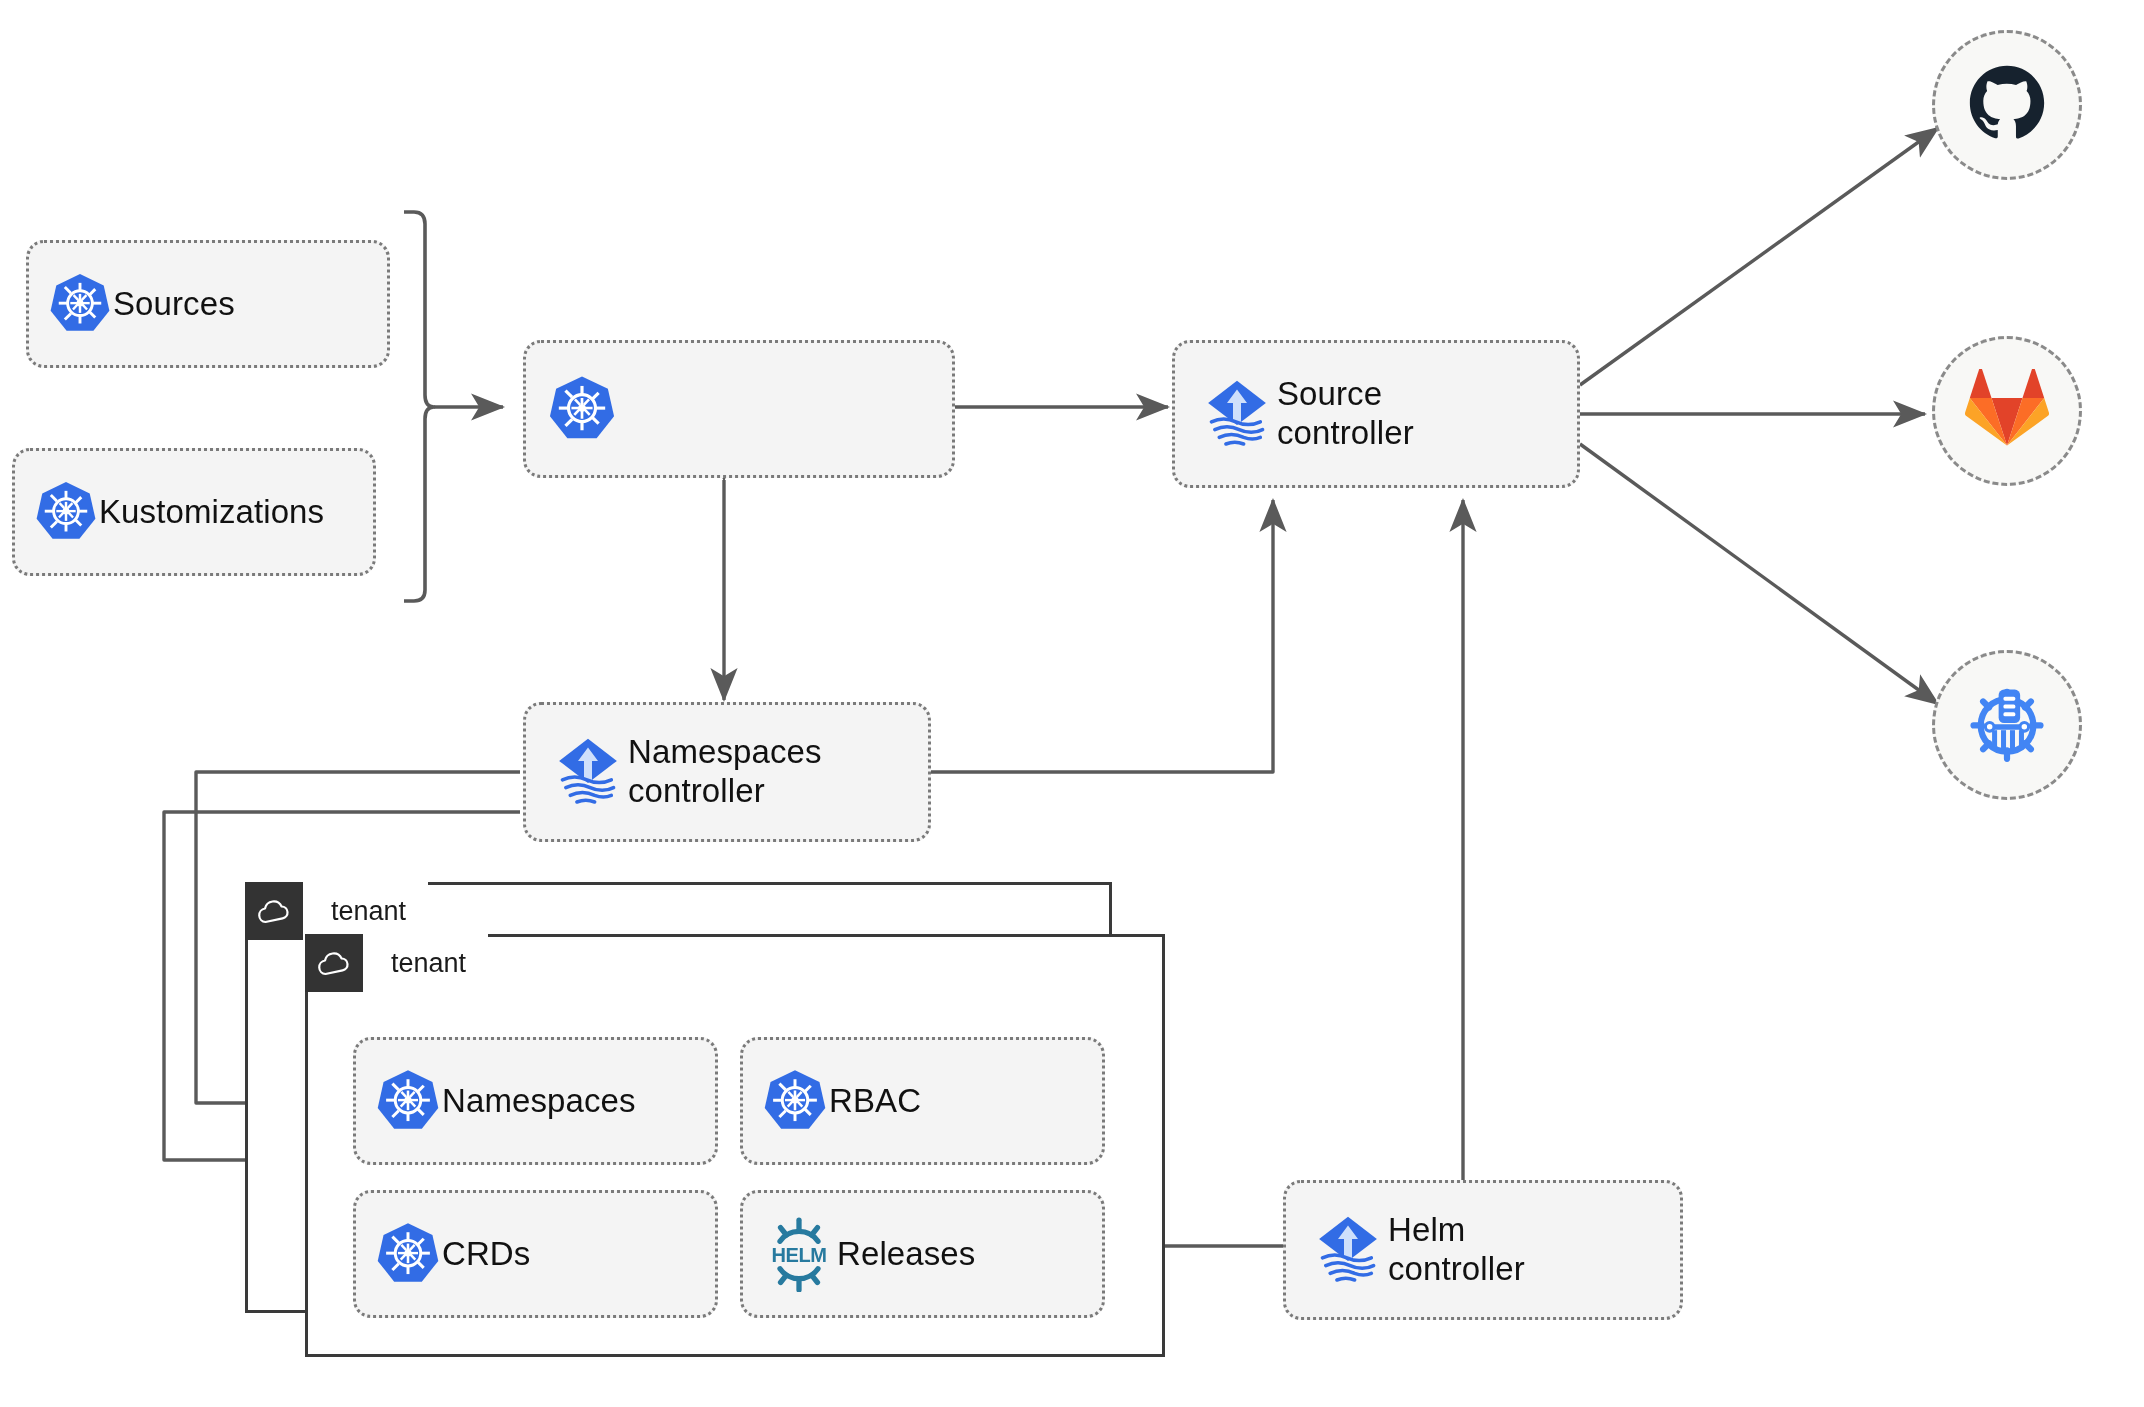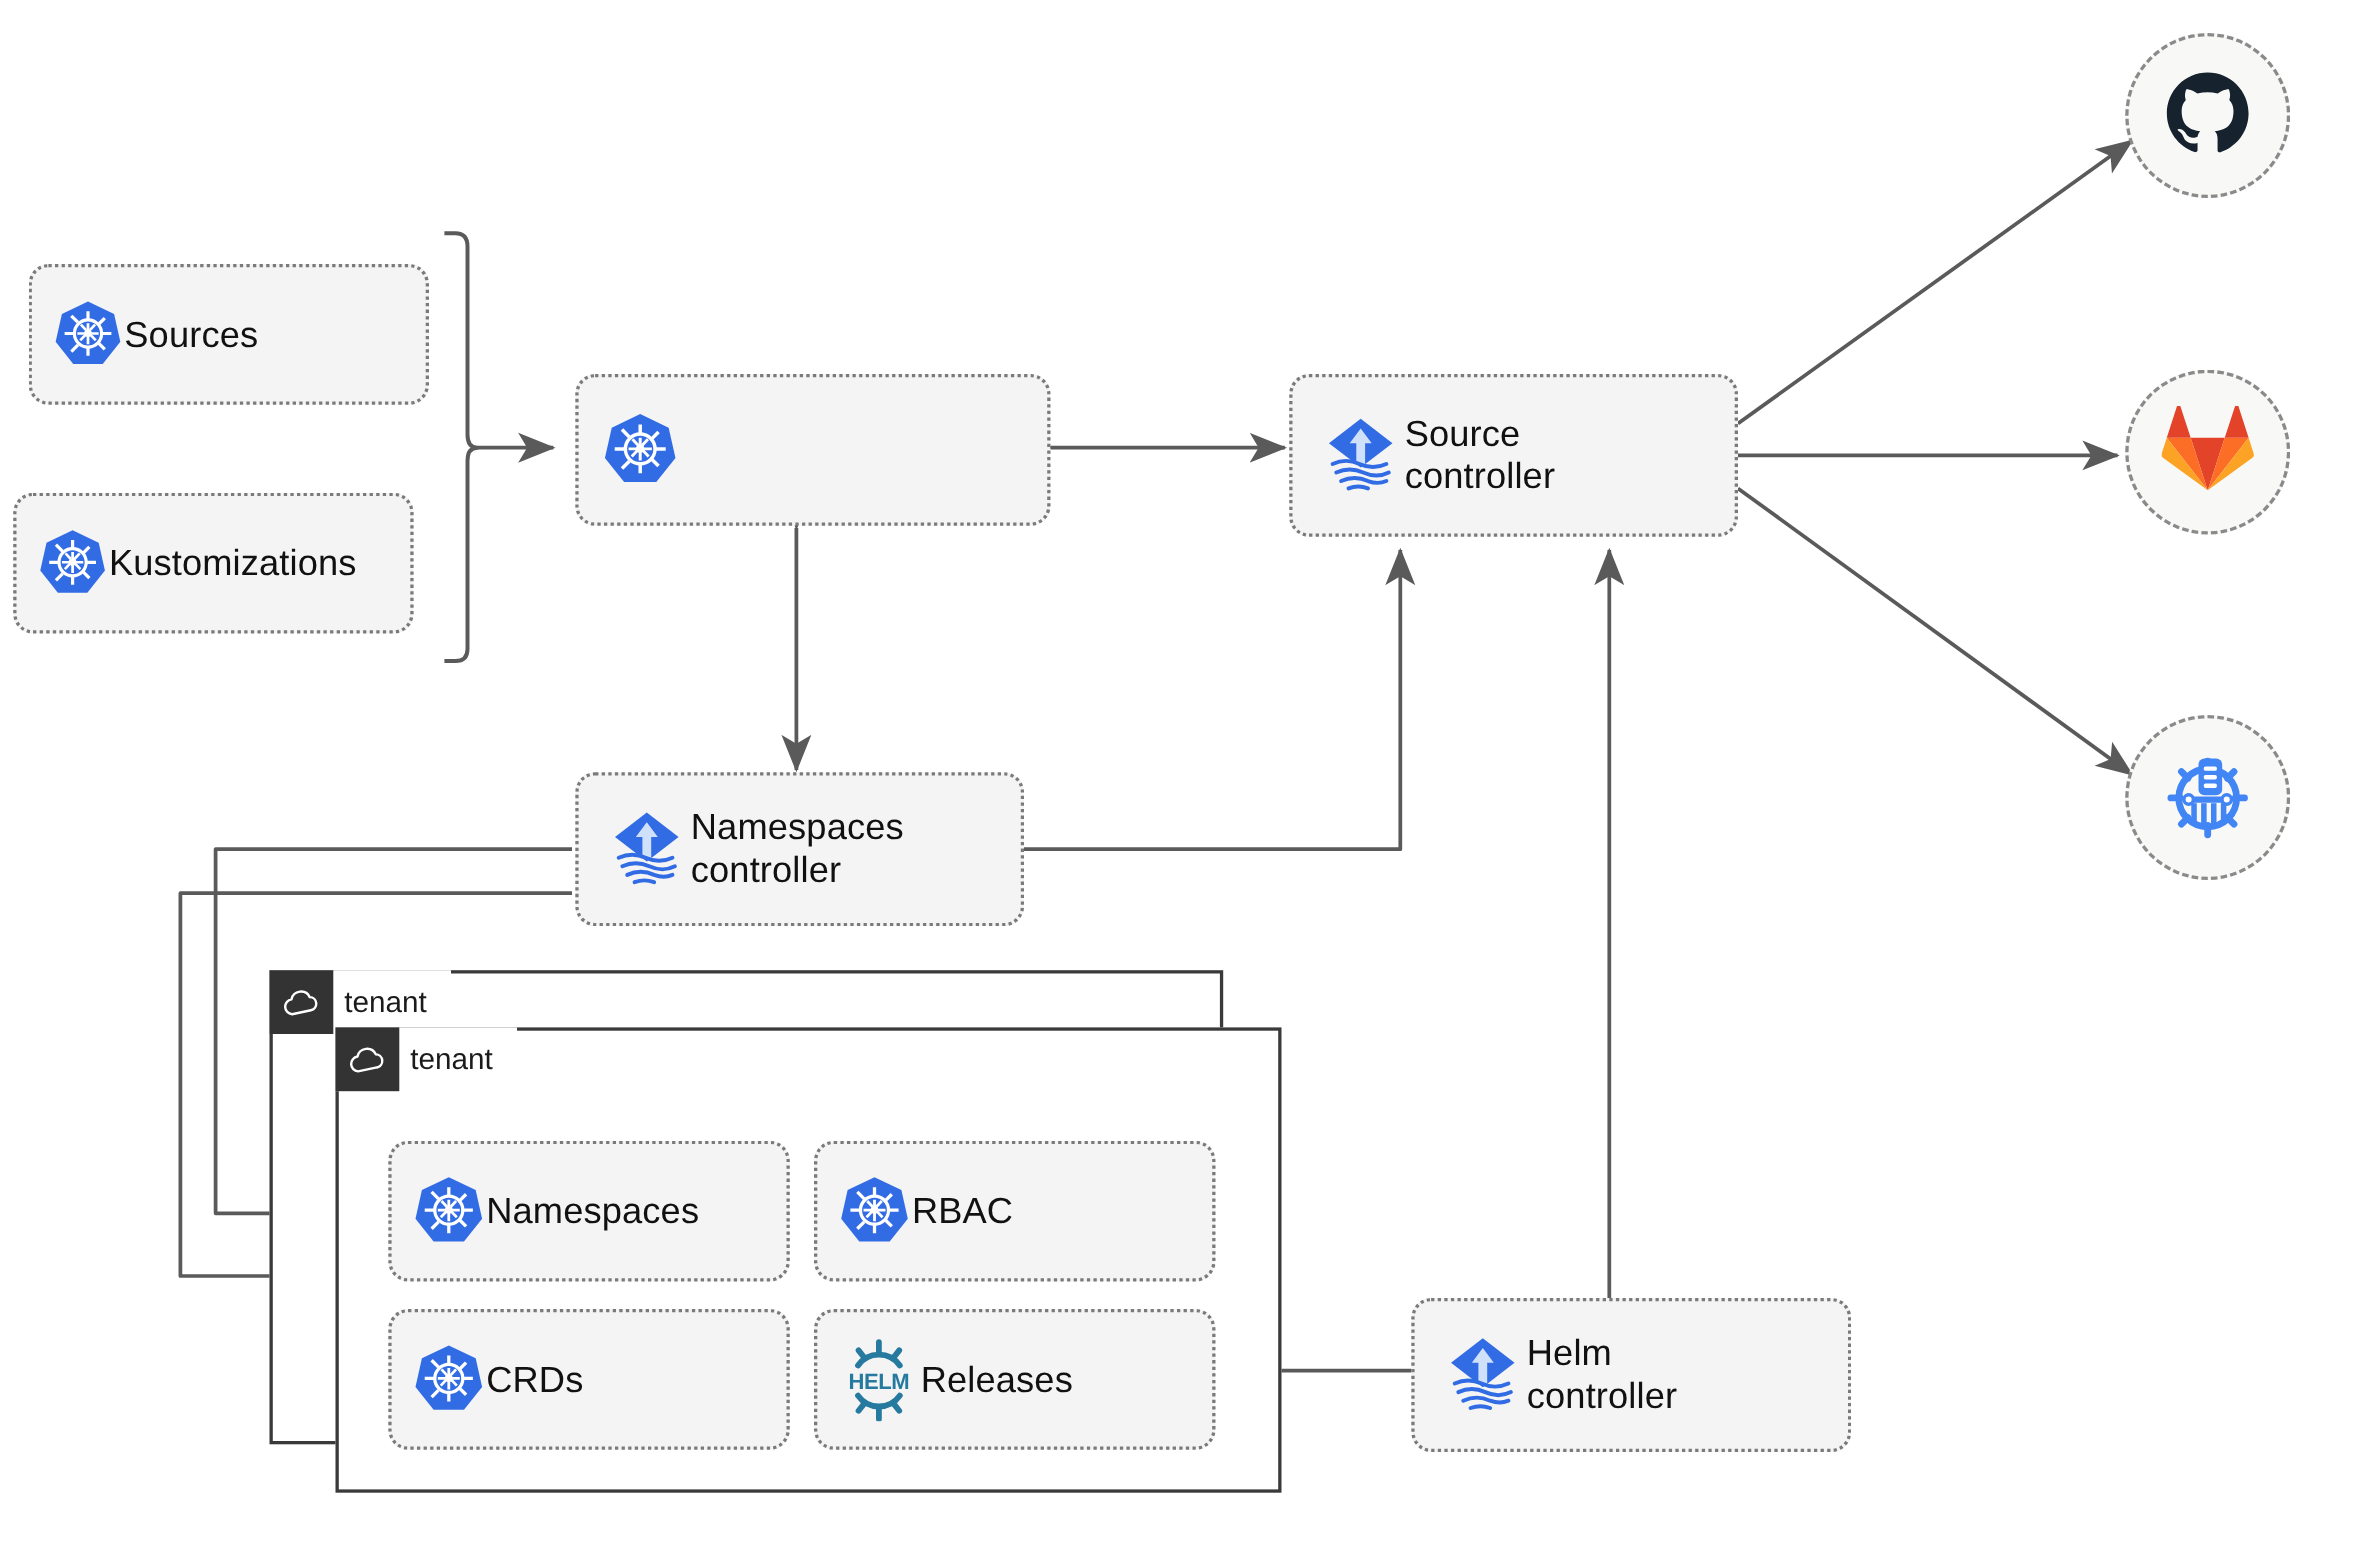--- a/index.html
+++ b/index.html
@@ -61,21 +61,21 @@
     display: flex; align-items: center;
     background: #ffffff;
   }
   .tenant-tab .chip {
     width: 58px; height: 58px;
     background: #333333;
     display: flex; align-items: center; justify-content: center;
   }
   .tenant-tab .tname {
     font-size: 27px; color: #1b1b1b;
-    padding: 0 22px 0 10px;
+    padding: 0 22px 0 28px;
   }
 </style>
 </head>
 <body>
 
 <div id="stage">
 
   <svg class="edges" viewBox="0 0 2144 1407">
     <defs>
       <marker id="ah" markerWidth="12" markerHeight="12" refX="9.4" refY="4.2" orient="auto" markerUnits="strokeWidth">

